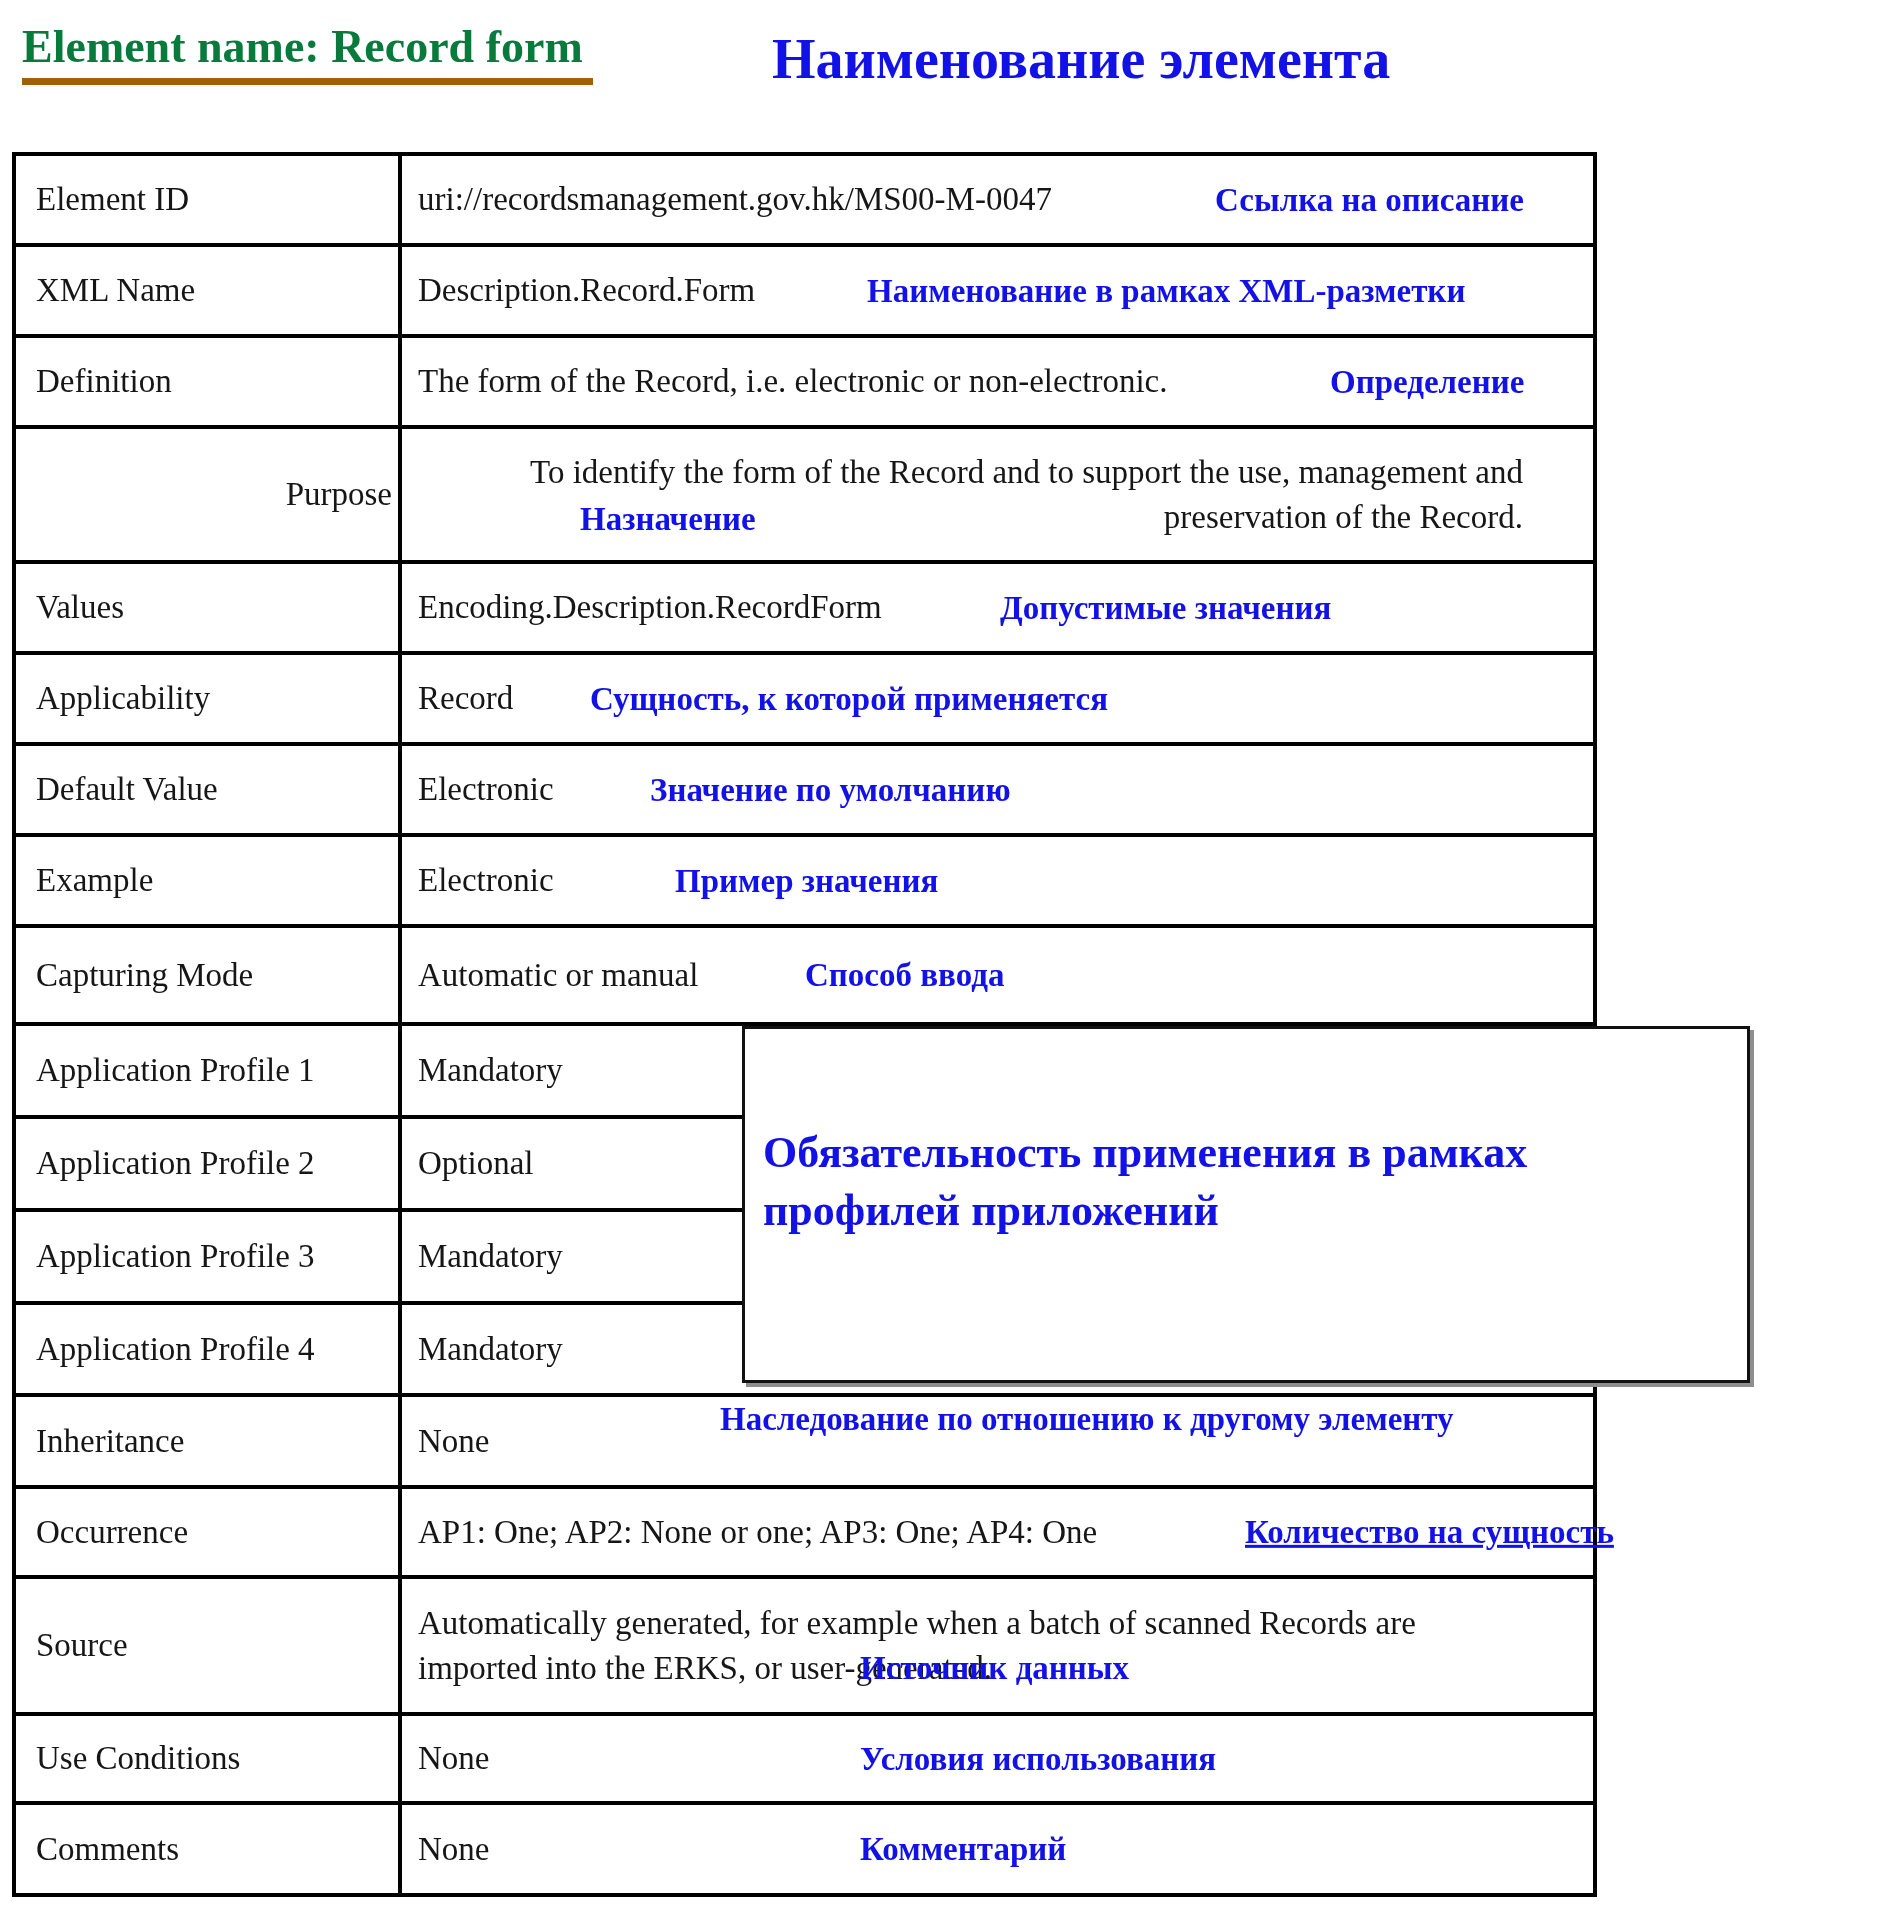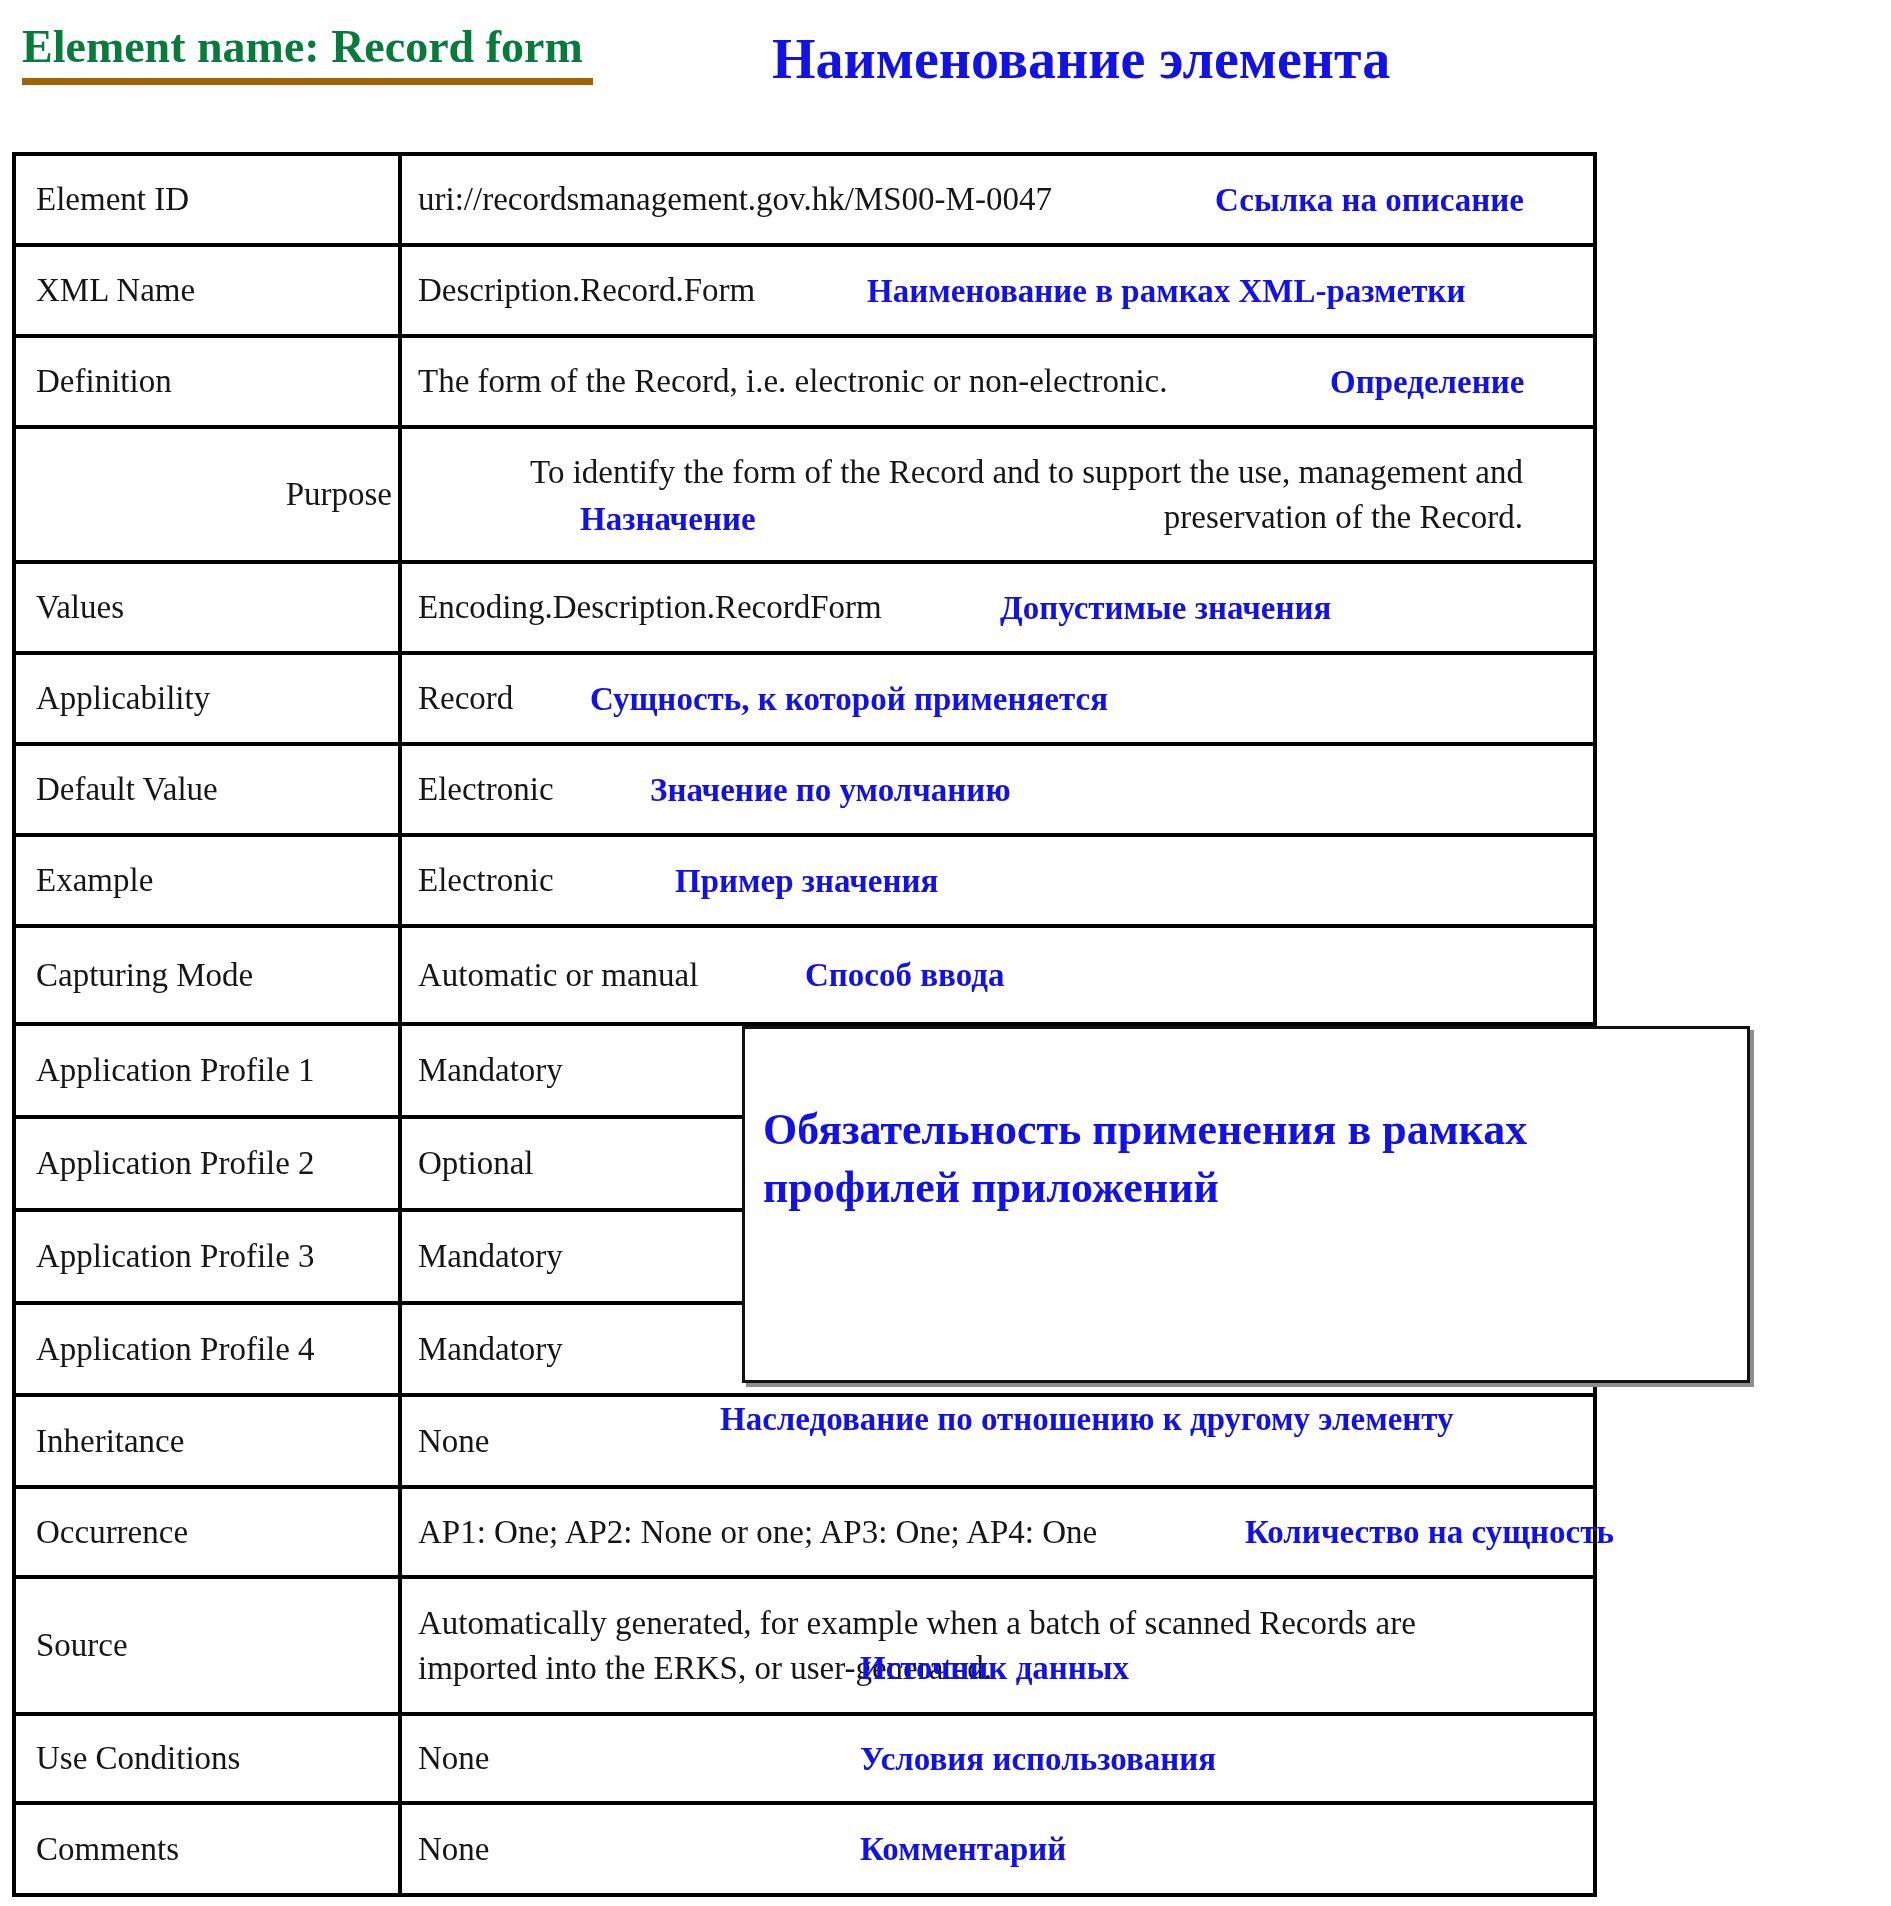--- a/index.html
+++ b/index.html
@@ -82,36 +82,36 @@
   .r1  .ann{left:813px;}
   .r2  .ann{left:465px;}
   .r3  .ann{left:928px;}
   .r4  .ann{left:178px; top:69%;}
   .r5  .ann{left:188px;}
   .r6  .ann{left:598px;}
   .r7  .ann{left:248px;}
   .r8  .ann{left:273px;}
   .r9  .ann{left:403px;}
   .r14 .ann{left:318px; top:4px; transform:none;}
-  .r15 .ann{left:843px;}
+  .r15 .ann{left:843px;text-decoration:underline;}
   .r16 .ann{left:458px; top:67%;}
   .r17 .ann{left:458px;}
   .r18 .ann{left:458px;}
   
   .overlay-box{
     position:absolute;
     left:742px;
     top:1026px;
     width:1008px;
     height:357px;
     box-sizing:border-box;
     background:#ffffff;
     border:3px solid #111;
     box-shadow:4px 4px 0 #8e8e8e;
-    padding:72px 10px 0 18px;
+    padding:95px 10px 0 18px;
   }
   .overlay-box .line{
     color:#1212E6;
     font-weight:bold;
     font-size:44px;
     line-height:58px;
     white-space:nowrap;
   }
 </style>
 </head>

